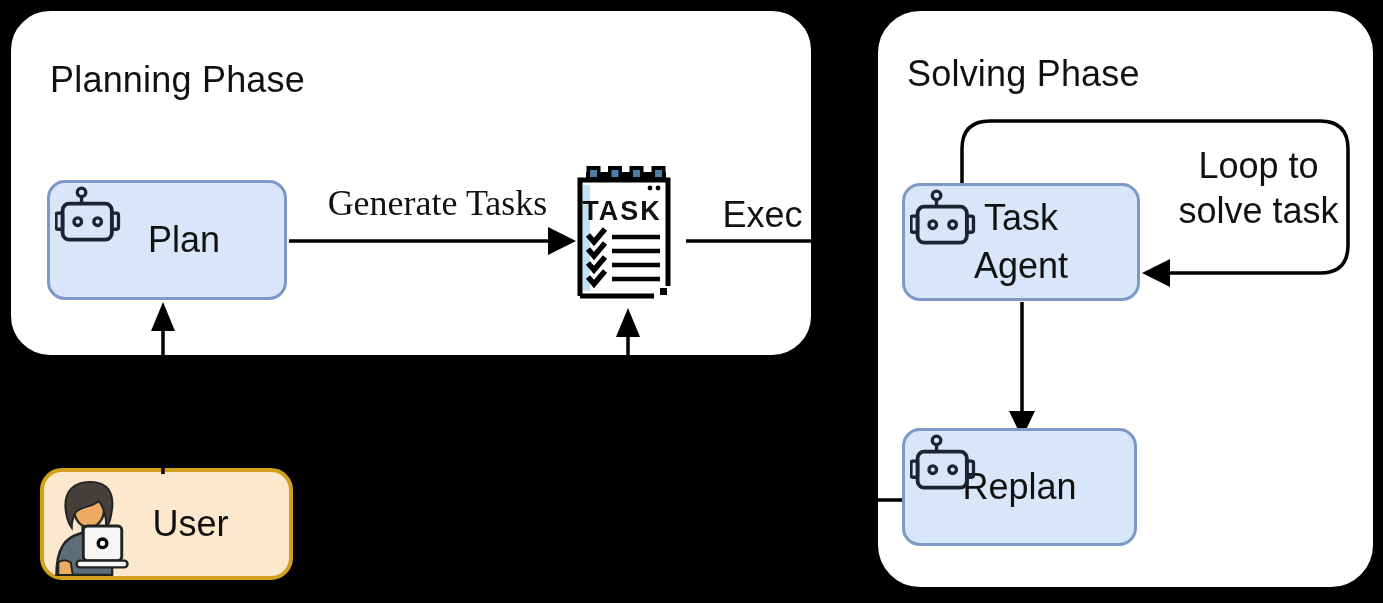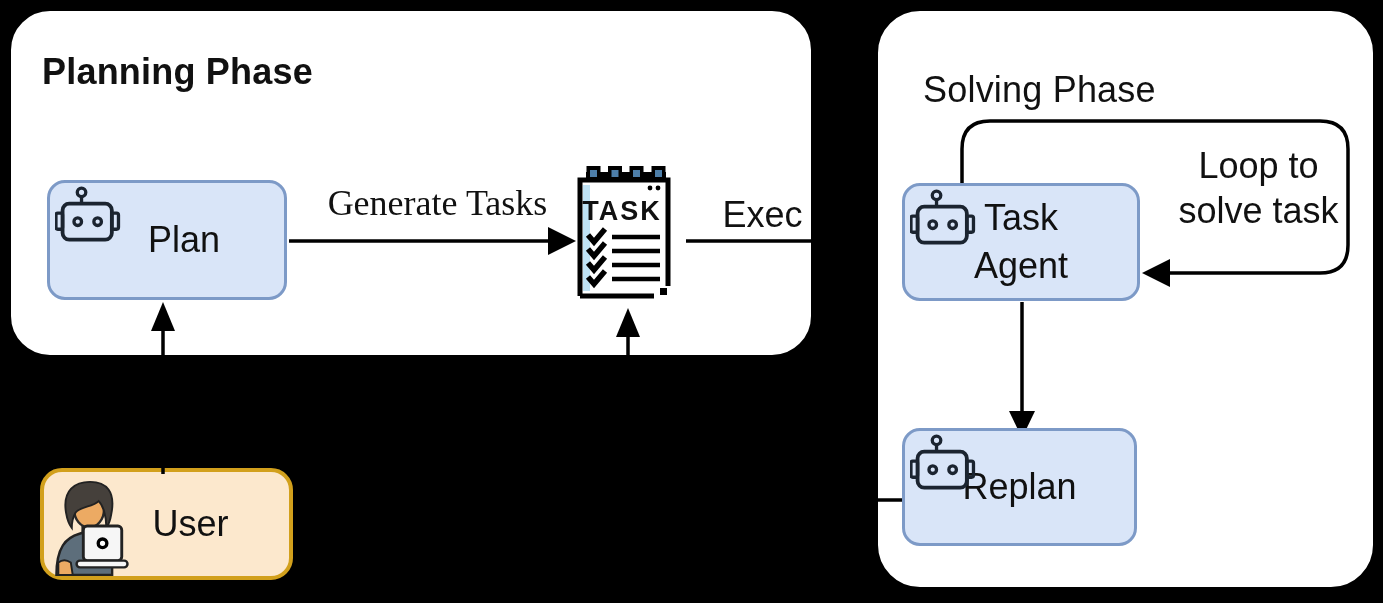--- a/index.html
+++ b/index.html
@@ -56,25 +56,25 @@
   #label-generate-tasks{left:305px;top:182px;width:265px;font-family:Liberation Serif, serif;}
   #label-exec{left:710px;top:194px;width:105px;}
   #label-loop{left:1156px;top:143px;width:205px;line-height:45px;}
 </style>
 </head>
 <body>
 
 <div class="canvas">
 
   <section class="phase planning">
-    <h2 class="phase-title" style="margin:0;font-weight:bold">Planning Phase</h2>
+    <h2 class="phase-title" style="margin:8px;font-weight:normal">Planning Phase</h2>
   </section>
 
   <section class="phase solving">
-    <h2 class="phase-title" style="margin:16px;font-weight:normal">Solving Phase</h2>
+    <h2 class="phase-title" style="margin:0;font-weight:normal">Solving Phase</h2>
   </section>
 
   <svg class="wires" width="1383" height="603" viewBox="0 0 1383 603" aria-hidden="true">
 
     <g>
       <path class="wire" d="M163,318 V474"></path>
       <polygon class="wire-head" points="163,302 151,331 175,331"></polygon>
     </g>
 
     <g>

